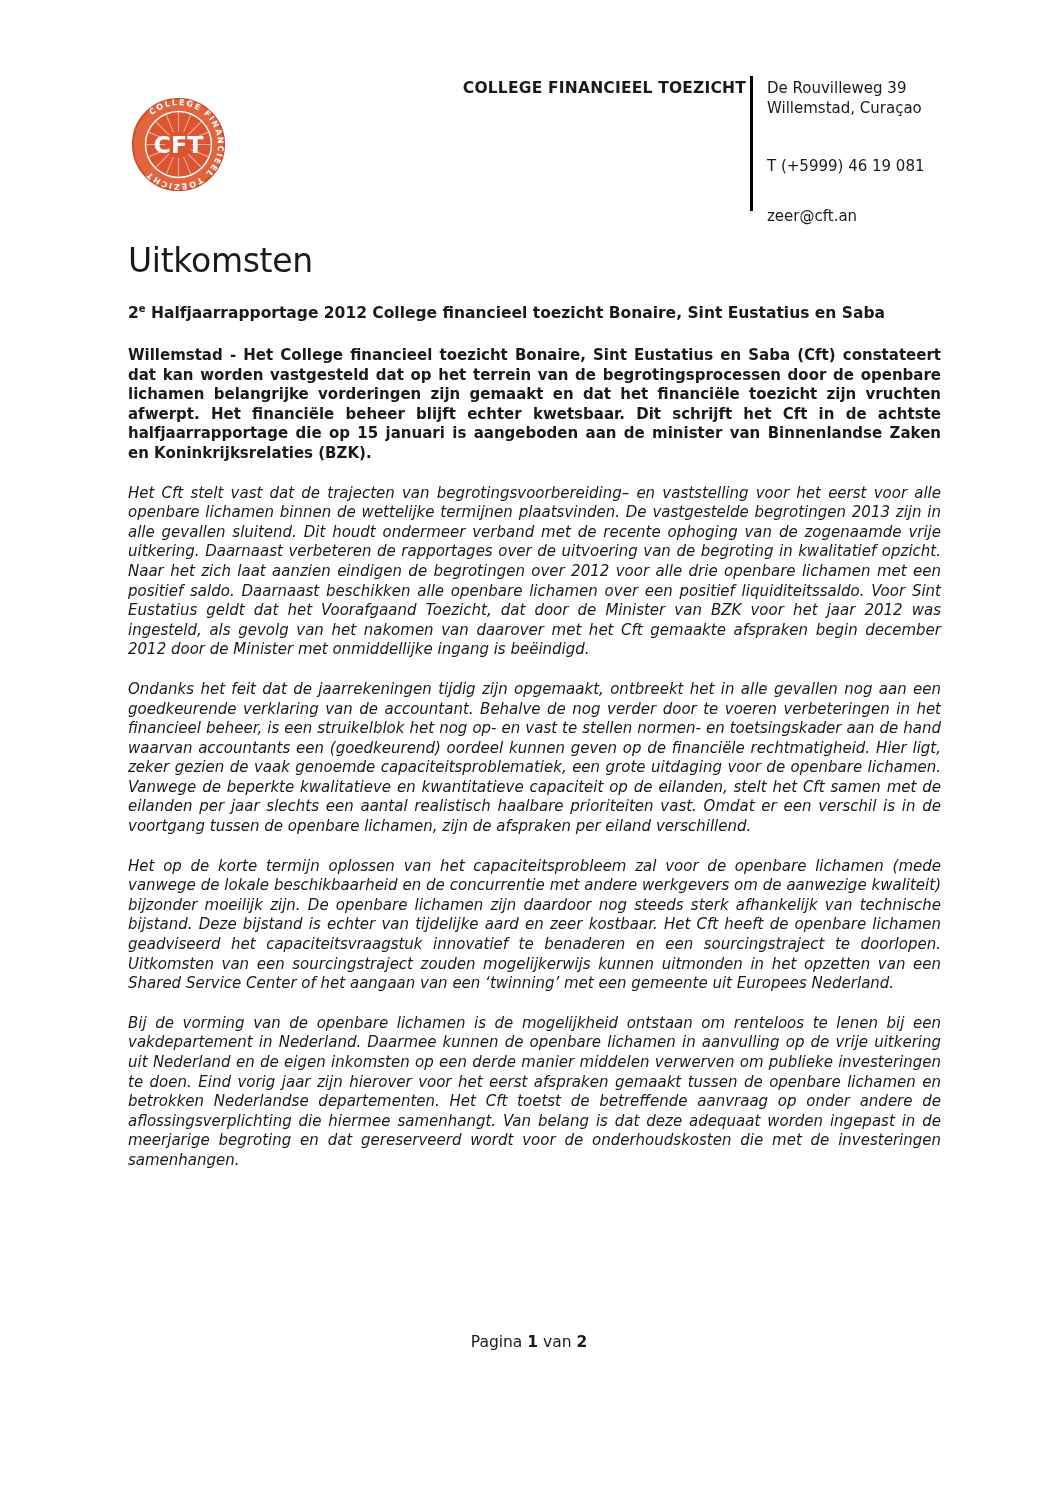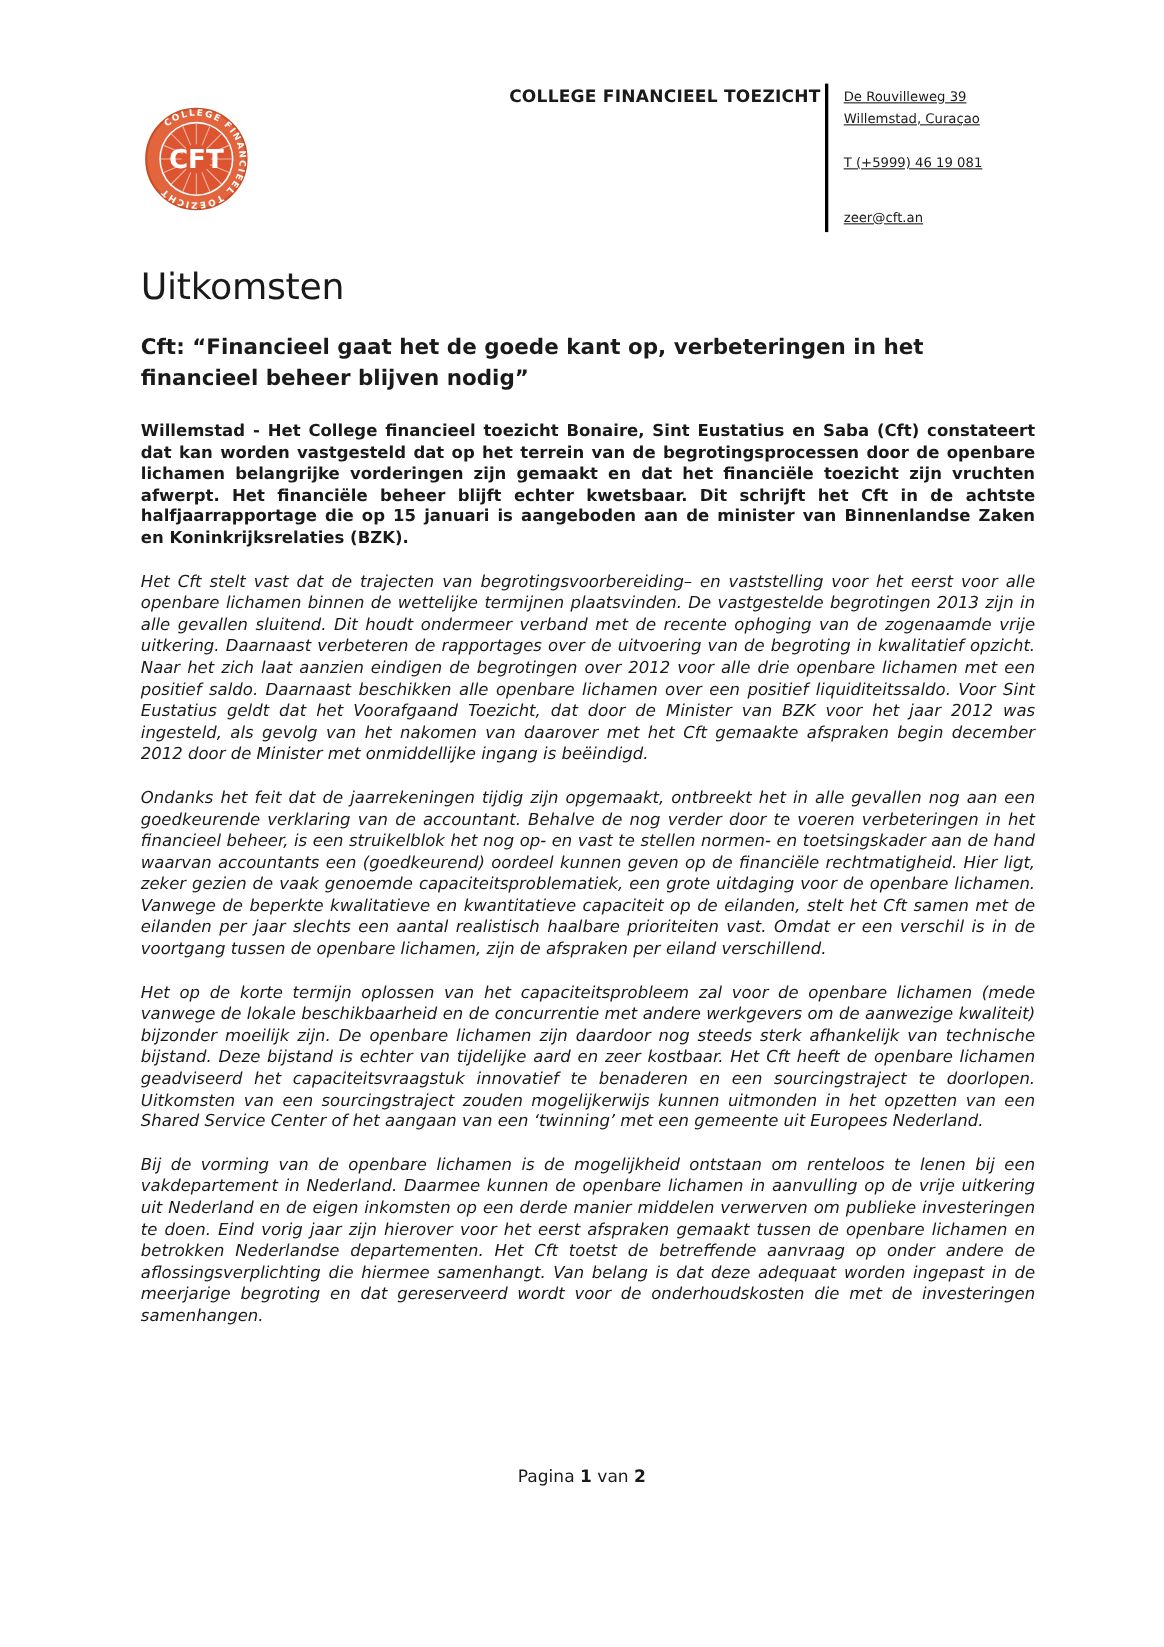--- a/index.html
+++ b/index.html
@@ -40,25 +40,24 @@
     left: 750px;
     top: 76px;
     width: 3px;
     height: 135px;
     background: #000000;
   }
   .contact {
     position: absolute;
     left: 767px;
     top: 79px;
-    font-size: 12px;
+    font-size: 15px;
     line-height: 19.5px;
-    text-decoration: underline;
   }
-  .contact .phone { margin-top: 21px; }
+  .contact .phone { margin-top: 39px; }
   .contact .email { margin-top: 30px; }
 
   
   .content {
     position: absolute;
     left: 128px;
     top: 241px;
     width: 813px;
   }
   .doc-title {
@@ -157,22 +156,22 @@
   <div>De Rouvilleweg 39</div>
   <div>Willemstad, Curaçao</div>
   <div class="phone">T (+5999) 46 19 081</div>
   <div class="email">zeer@cft.an</div>
 </div>
 
 <div class="content">
   <h1 class="doc-title">Uitkomsten</h1>
 
 
+  <div class="doc-subtitle"><span>2</span><sup>e</sup><span> Halfjaarrapportage 2012 College financieel toezicht Bonaire, Sint Eustatius en Saba</span></div>
 
-  <div class="doc-headline">Cft: “Financieel gaat het de goede kant op, verbeteringen in het financieel beheer blijven nodig”</div>
 
   <div class="lead-paragraph">Willemstad - Het College financieel toezicht Bonaire, Sint Eustatius en Saba (Cft) constateert dat kan worden vastgesteld dat op het terrein van de begrotingsprocessen door de openbare lichamen belangrijke vorderingen zijn gemaakt en dat het financiële toezicht zijn vruchten afwerpt. Het financiële beheer blijft echter kwetsbaar. Dit schrijft het Cft in de achtste halfjaarrapportage die op 15 januari is aangeboden aan de minister van Binnenlandse Zaken en Koninkrijksrelaties (BZK).</div>
 
   <div class="body-paragraph">Het Cft stelt vast dat de trajecten van begrotingsvoorbereiding– en vaststelling voor het eerst voor alle openbare lichamen binnen de wettelijke termijnen plaatsvinden. De vastgestelde begrotingen 2013 zijn in alle gevallen sluitend. Dit houdt ondermeer verband met de recente ophoging van de zogenaamde vrije uitkering. Daarnaast verbeteren de rapportages over de uitvoering van de begroting in kwalitatief opzicht. Naar het zich laat aanzien eindigen de begrotingen over 2012 voor alle drie openbare lichamen met een positief saldo. Daarnaast beschikken alle openbare lichamen over een positief liquiditeitssaldo. Voor Sint Eustatius geldt dat het Voorafgaand Toezicht, dat door de Minister van BZK voor het jaar 2012 was ingesteld, als gevolg van het nakomen van daarover met het Cft gemaakte afspraken begin december 2012 door de Minister met onmiddellijke ingang is beëindigd.</div>
   <div class="body-paragraph">Ondanks het feit dat de jaarrekeningen tijdig zijn opgemaakt, ontbreekt het in alle gevallen nog aan een goedkeurende verklaring van de accountant. Behalve de nog verder door te voeren verbeteringen in het financieel beheer, is een struikelblok het nog op- en vast te stellen normen- en toetsingskader aan de hand waarvan accountants een (goedkeurend) oordeel kunnen geven op de financiële rechtmatigheid. Hier ligt, zeker gezien de vaak genoemde capaciteitsproblematiek, een grote uitdaging voor de openbare lichamen. Vanwege de beperkte kwalitatieve en kwantitatieve capaciteit op de eilanden, stelt het Cft samen met de eilanden per jaar slechts een aantal realistisch haalbare prioriteiten vast. Omdat er een verschil is in de voortgang tussen de openbare lichamen, zijn de afspraken per eiland verschillend.</div>
   <div class="body-paragraph">Het op de korte termijn oplossen van het capaciteitsprobleem zal voor de openbare lichamen (mede vanwege de lokale beschikbaarheid en de concurrentie met andere werkgevers om de aanwezige kwaliteit) bijzonder moeilijk zijn. De openbare lichamen zijn daardoor nog steeds sterk afhankelijk van technische bijstand. Deze bijstand is echter van tijdelijke aard en zeer kostbaar. Het Cft heeft de openbare lichamen geadviseerd het capaciteitsvraagstuk innovatief te benaderen en een sourcingstraject te doorlopen. Uitkomsten van een sourcingstraject zouden mogelijkerwijs kunnen uitmonden in het opzetten van een Shared Service Center of het aangaan van een ‘twinning’ met een gemeente uit Europees Nederland.</div>
   <div class="body-paragraph">Bij de vorming van de openbare lichamen is de mogelijkheid ontstaan om renteloos te lenen bij een vakdepartement in Nederland. Daarmee kunnen de openbare lichamen in aanvulling op de vrije uitkering uit Nederland en de eigen inkomsten op een derde manier middelen verwerven om publieke investeringen te doen. Eind vorig jaar zijn hierover voor het eerst afspraken gemaakt tussen de openbare lichamen en betrokken Nederlandse departementen. Het Cft toetst de betreffende aanvraag op onder andere de aflossingsverplichting die hiermee samenhangt. Van belang is dat deze adequaat worden ingepast in de meerjarige begroting en dat gereserveerd wordt voor de onderhoudskosten die met de investeringen samenhangen.</div>
 </div>
 
 <div class="page-footer"><span>Pagina </span><b>1</b><span> van </span><b>2</b></div>

